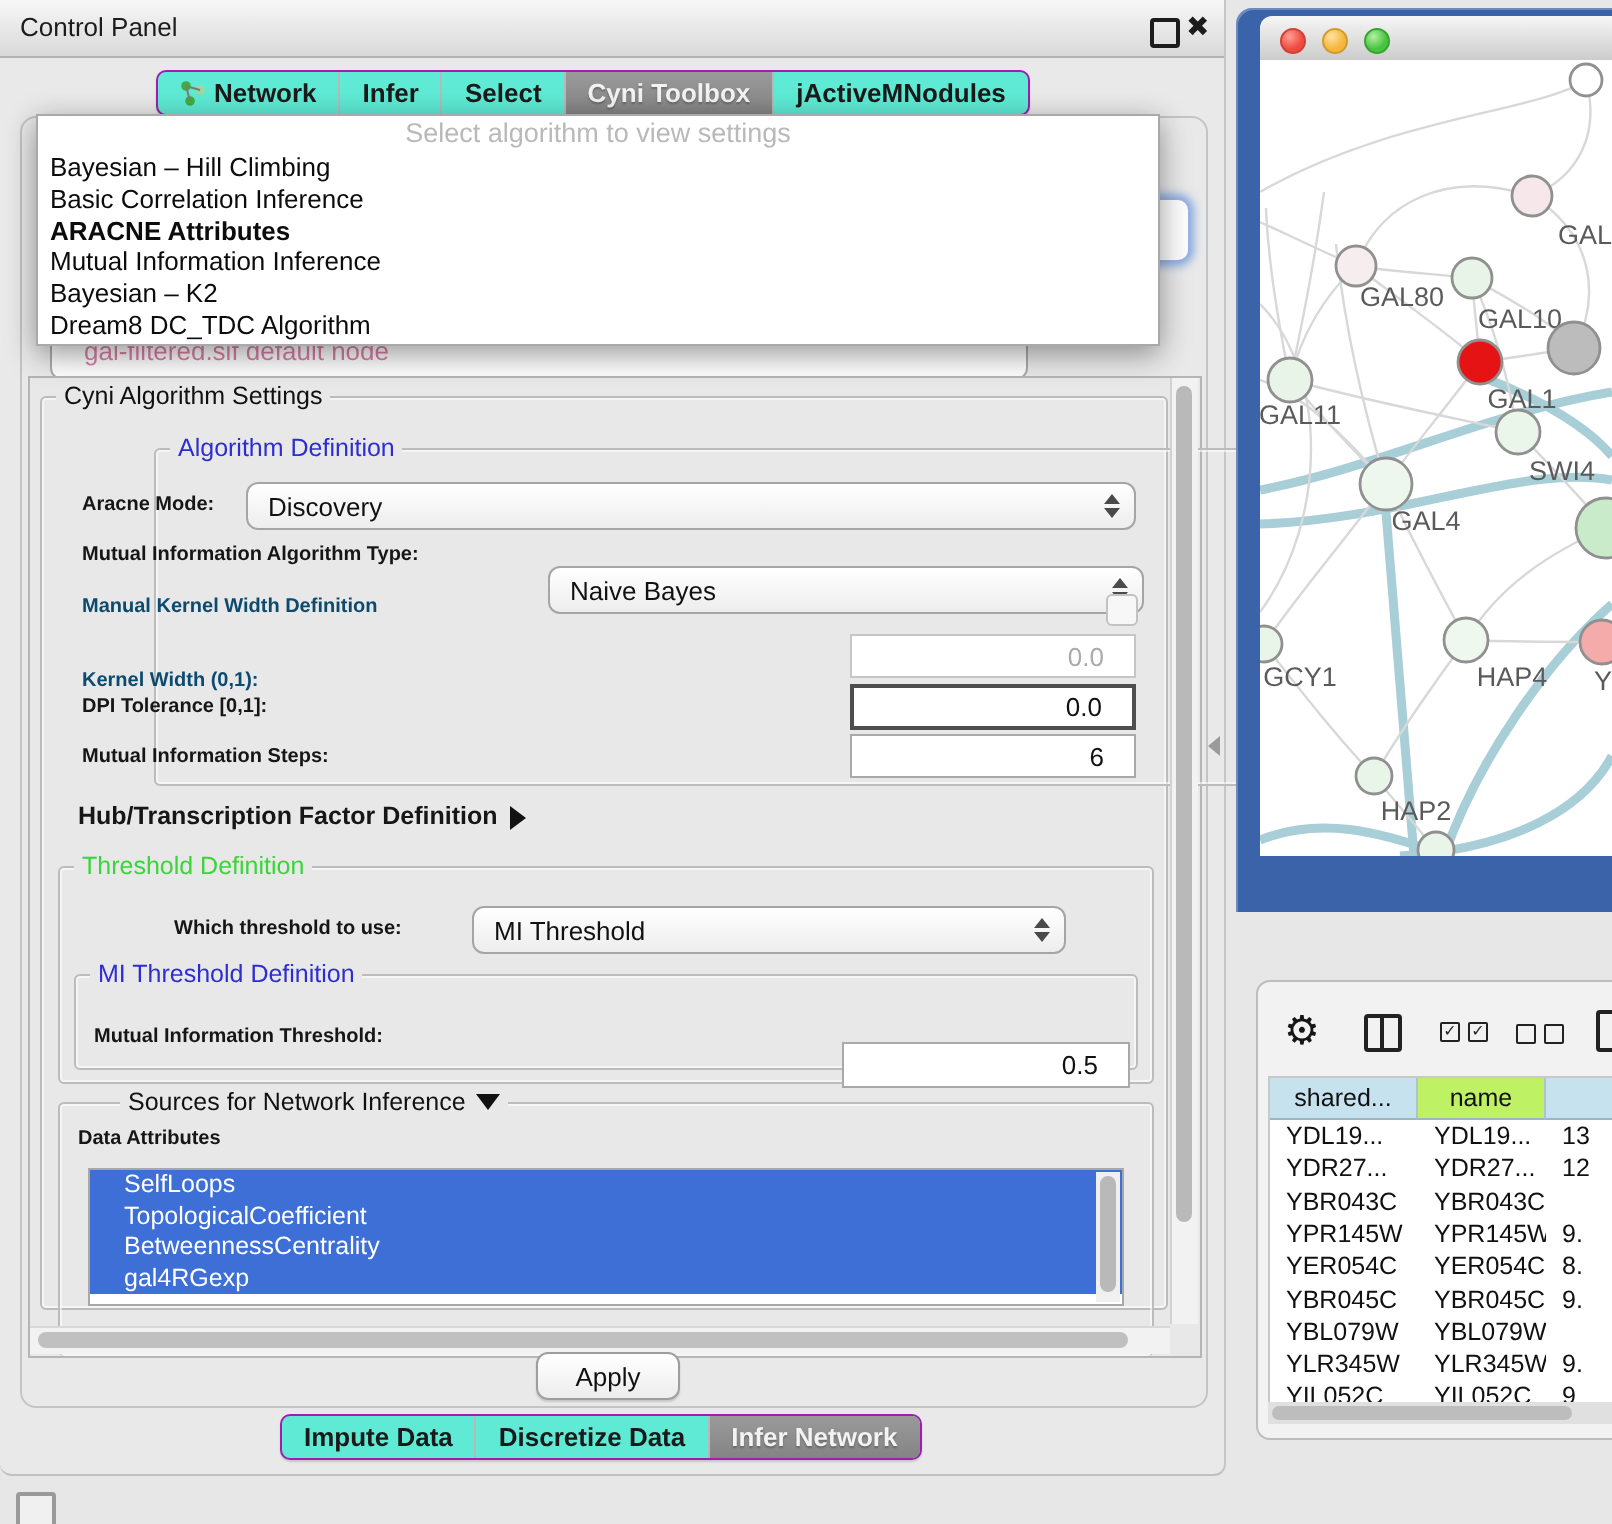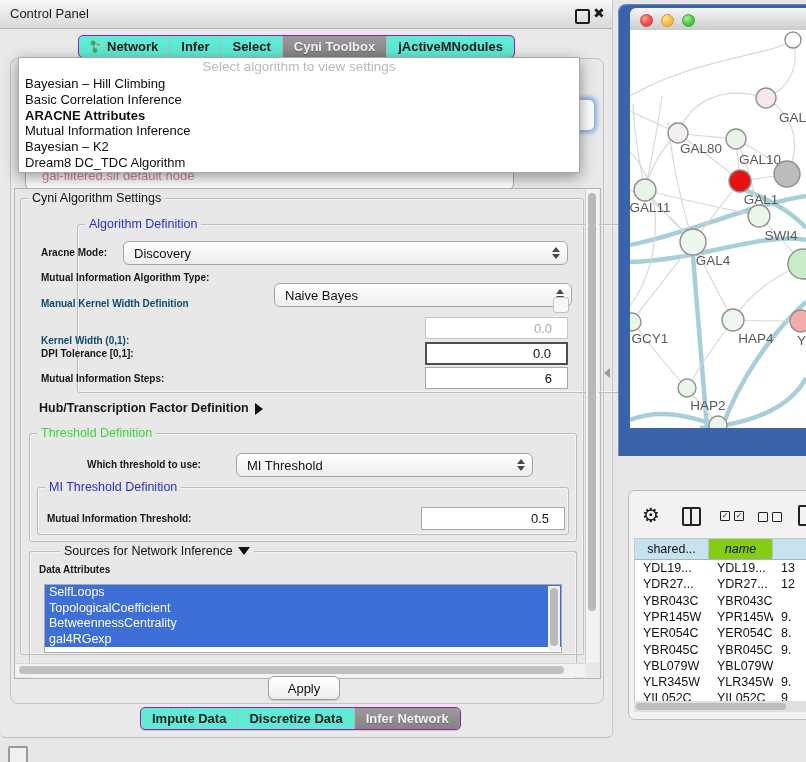--- a/index.html
+++ b/index.html
@@ -84,21 +84,21 @@
 
   .tri-right{display:inline-block;width:0;height:0;border-top:6px solid transparent;
       border-bottom:6px solid transparent;border-left:8px solid #111;vertical-align:middle;margin-left:6px;}
   .tri-down{display:inline-block;width:0;height:0;border-left:6px solid transparent;
       border-right:6px solid transparent;border-top:8px solid #111;vertical-align:middle;margin-left:5px;}
 
   
   #attr-list{left:44px;top:584px;width:516px;height:67px;background:#fff;border:1px solid #a8a8a8;
       overflow:hidden;}
   .attr-item{height:15.5px;line-height:15.5px;background:#3d6fd7;color:#fff;font-size:12.5px;
-      padding-left:4px;white-space:nowrap;}
+      padding-left:17px;white-space:nowrap;}
   #attr-vscroll{position:absolute;right:1px;top:1px;width:12px;height:65px;background:#f0f0f0;}
   #attr-vscroll .thumb{position:absolute;left:2px;top:2px;width:8px;height:58px;background:#b9b9b9;border-radius:5px;}
 
   
   #apply-btn{left:268px;top:676px;width:70px;height:22px;background:linear-gradient(#ffffff,#ededed);
       border:1px solid #9e9e9e;border-radius:6px;font-size:13px;display:flex;align-items:center;
       justify-content:center;box-shadow:0 1px 1px rgba(0,0,0,.15);}
 
   
   #splitter-grip{left:604px;top:368px;width:0;height:0;border-top:5px solid transparent;
@@ -255,21 +255,21 @@
       <span class="spinner">
           <i class="up"></i>
           <i class="dn"></i>
         </span>
     </div>
 
     <div class="groupbox" style="left:22px;top:298px;width:530px;height:46px;">
       <span class="gtitle blue">MI Threshold Definition</span>
     </div>
     <span class="lbl" style="left:32px;top:324px;">Mutual Information Threshold:</span>
-    <div class="tf" style="left:406px;top:318px;width:144px;height:23px;">
+    <div class="tf" style="left:406px;top:332px;width:144px;height:23px;">
       <span>0.5</span>
     </div>
 
     <div class="groupbox" style="left:14px;top:362px;width:546px;height:126px;border-bottom:none;">
       <span class="gtitle" style="display:flex;align-items:center;margin-left:23px;">
         <span>Sources for Network Inference</span>
           <span class="tri-down"></span>
       </span>
     </div>
     <span class="lbl" style="left:24px;top:375px;">Data Attributes</span>
@@ -393,21 +393,21 @@
     </span>
   <span id="cb-unchecked">
       <span class="cb"></span>
       <span class="cb"></span>
     </span>
   <span id="doc-icon"></span>
 </div>
 <div id="tbl" class="abs">
   <div id="tbl-head">
       <div class="th" style="left: 0px; width: 74px; background: rgb(198, 226, 238);">shared...</div>
-      <div class="th" style="left: 74px; width: 64px; background: #84cc16; font-style: italic;">name</div>
+      <div class="th" style="left: 74px; width: 64px; background: #bef264;">name</div>
       <div class="th" style="left: 138px; width: 34px; background: rgb(198, 226, 238);"></div>
     </div>
   <div id="tbl-rows">
       <div class="trow" style="top: 21px;">
         <div class="td" style="left: 0px; width: 74px;">YDL19...</div>
         <div class="td" style="left: 74px; width: 64px;">YDL19...</div>
         <div class="td" style="left: 138px; width: 34px;">13</div>
       </div>
       <div class="trow" style="top: 37.3px;">
         <div class="td" style="left: 0px; width: 74px;">YDR27...</div>

